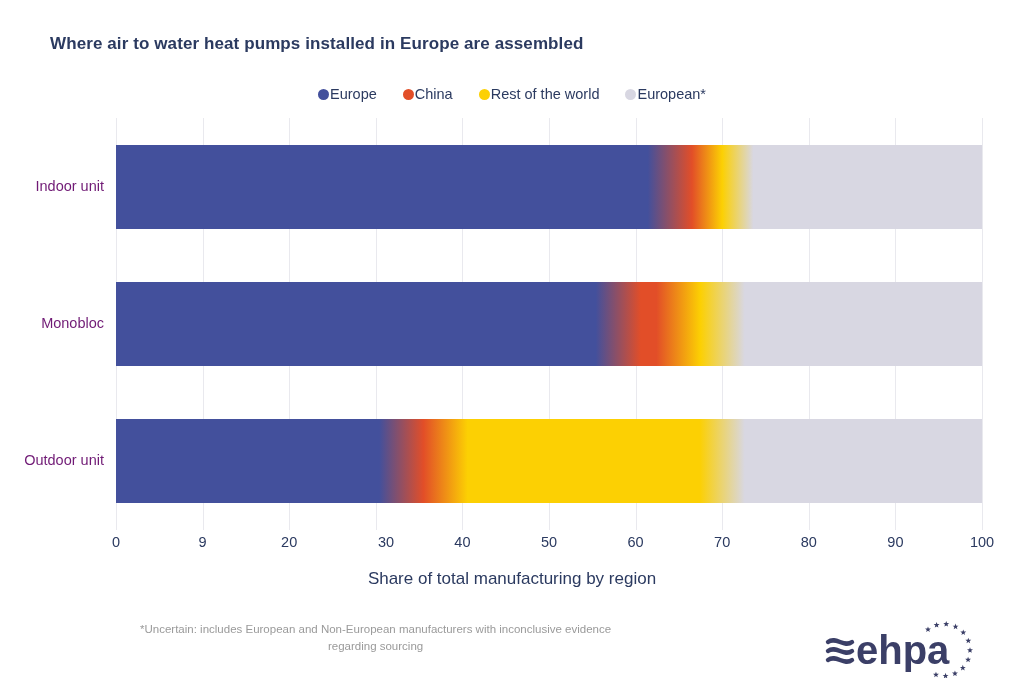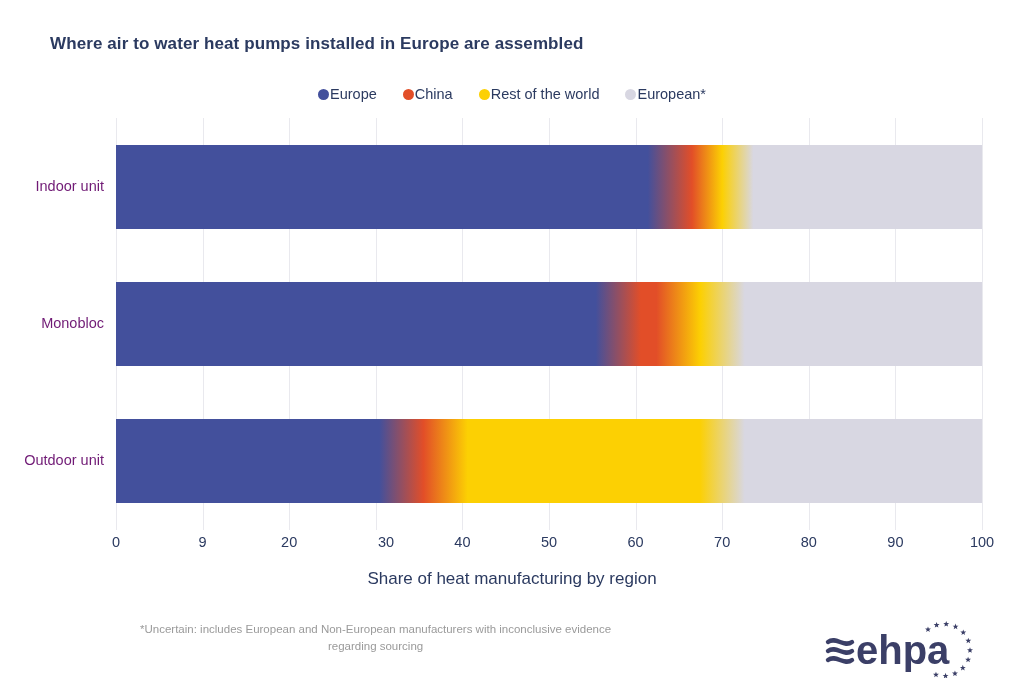--- a/index.html
+++ b/index.html
@@ -211,21 +211,21 @@
     <div class="xtick" style="left: 173.2px;">20</div>
     <div class="xtick" style="left: 270px;">30</div>
     <div class="xtick" style="left: 346.4px;">40</div>
     <div class="xtick" style="left: 433px;">50</div>
     <div class="xtick" style="left: 519.6px;">60</div>
     <div class="xtick" style="left: 606.2px;">70</div>
     <div class="xtick" style="left: 692.8px;">80</div>
     <div class="xtick" style="left: 779.4px;">90</div>
     <div class="xtick" style="left: 866px;">100</div>
   </div>
-<div class="xlabel">Share of heat manufacturing by region</div>
+<div class="xlabel">Share of total manufacturing by region</div>
 
 <div class="footer">
   <div class="footer-line2">*Uncertain: includes European and Non-European manufacturers with inconclusive evidence</div>
   <div class="footer-line2">regarding sourcing</div>
 </div>
 
 <div class="logo">
   <svg viewBox="0 0 160 58" width="160" height="58" aria-hidden="true">
     <g fill="none" stroke="#3b3f67" stroke-width="4.4" stroke-linecap="round">
       <path d="M6,22 C14,16 22,28 30,22"></path>

